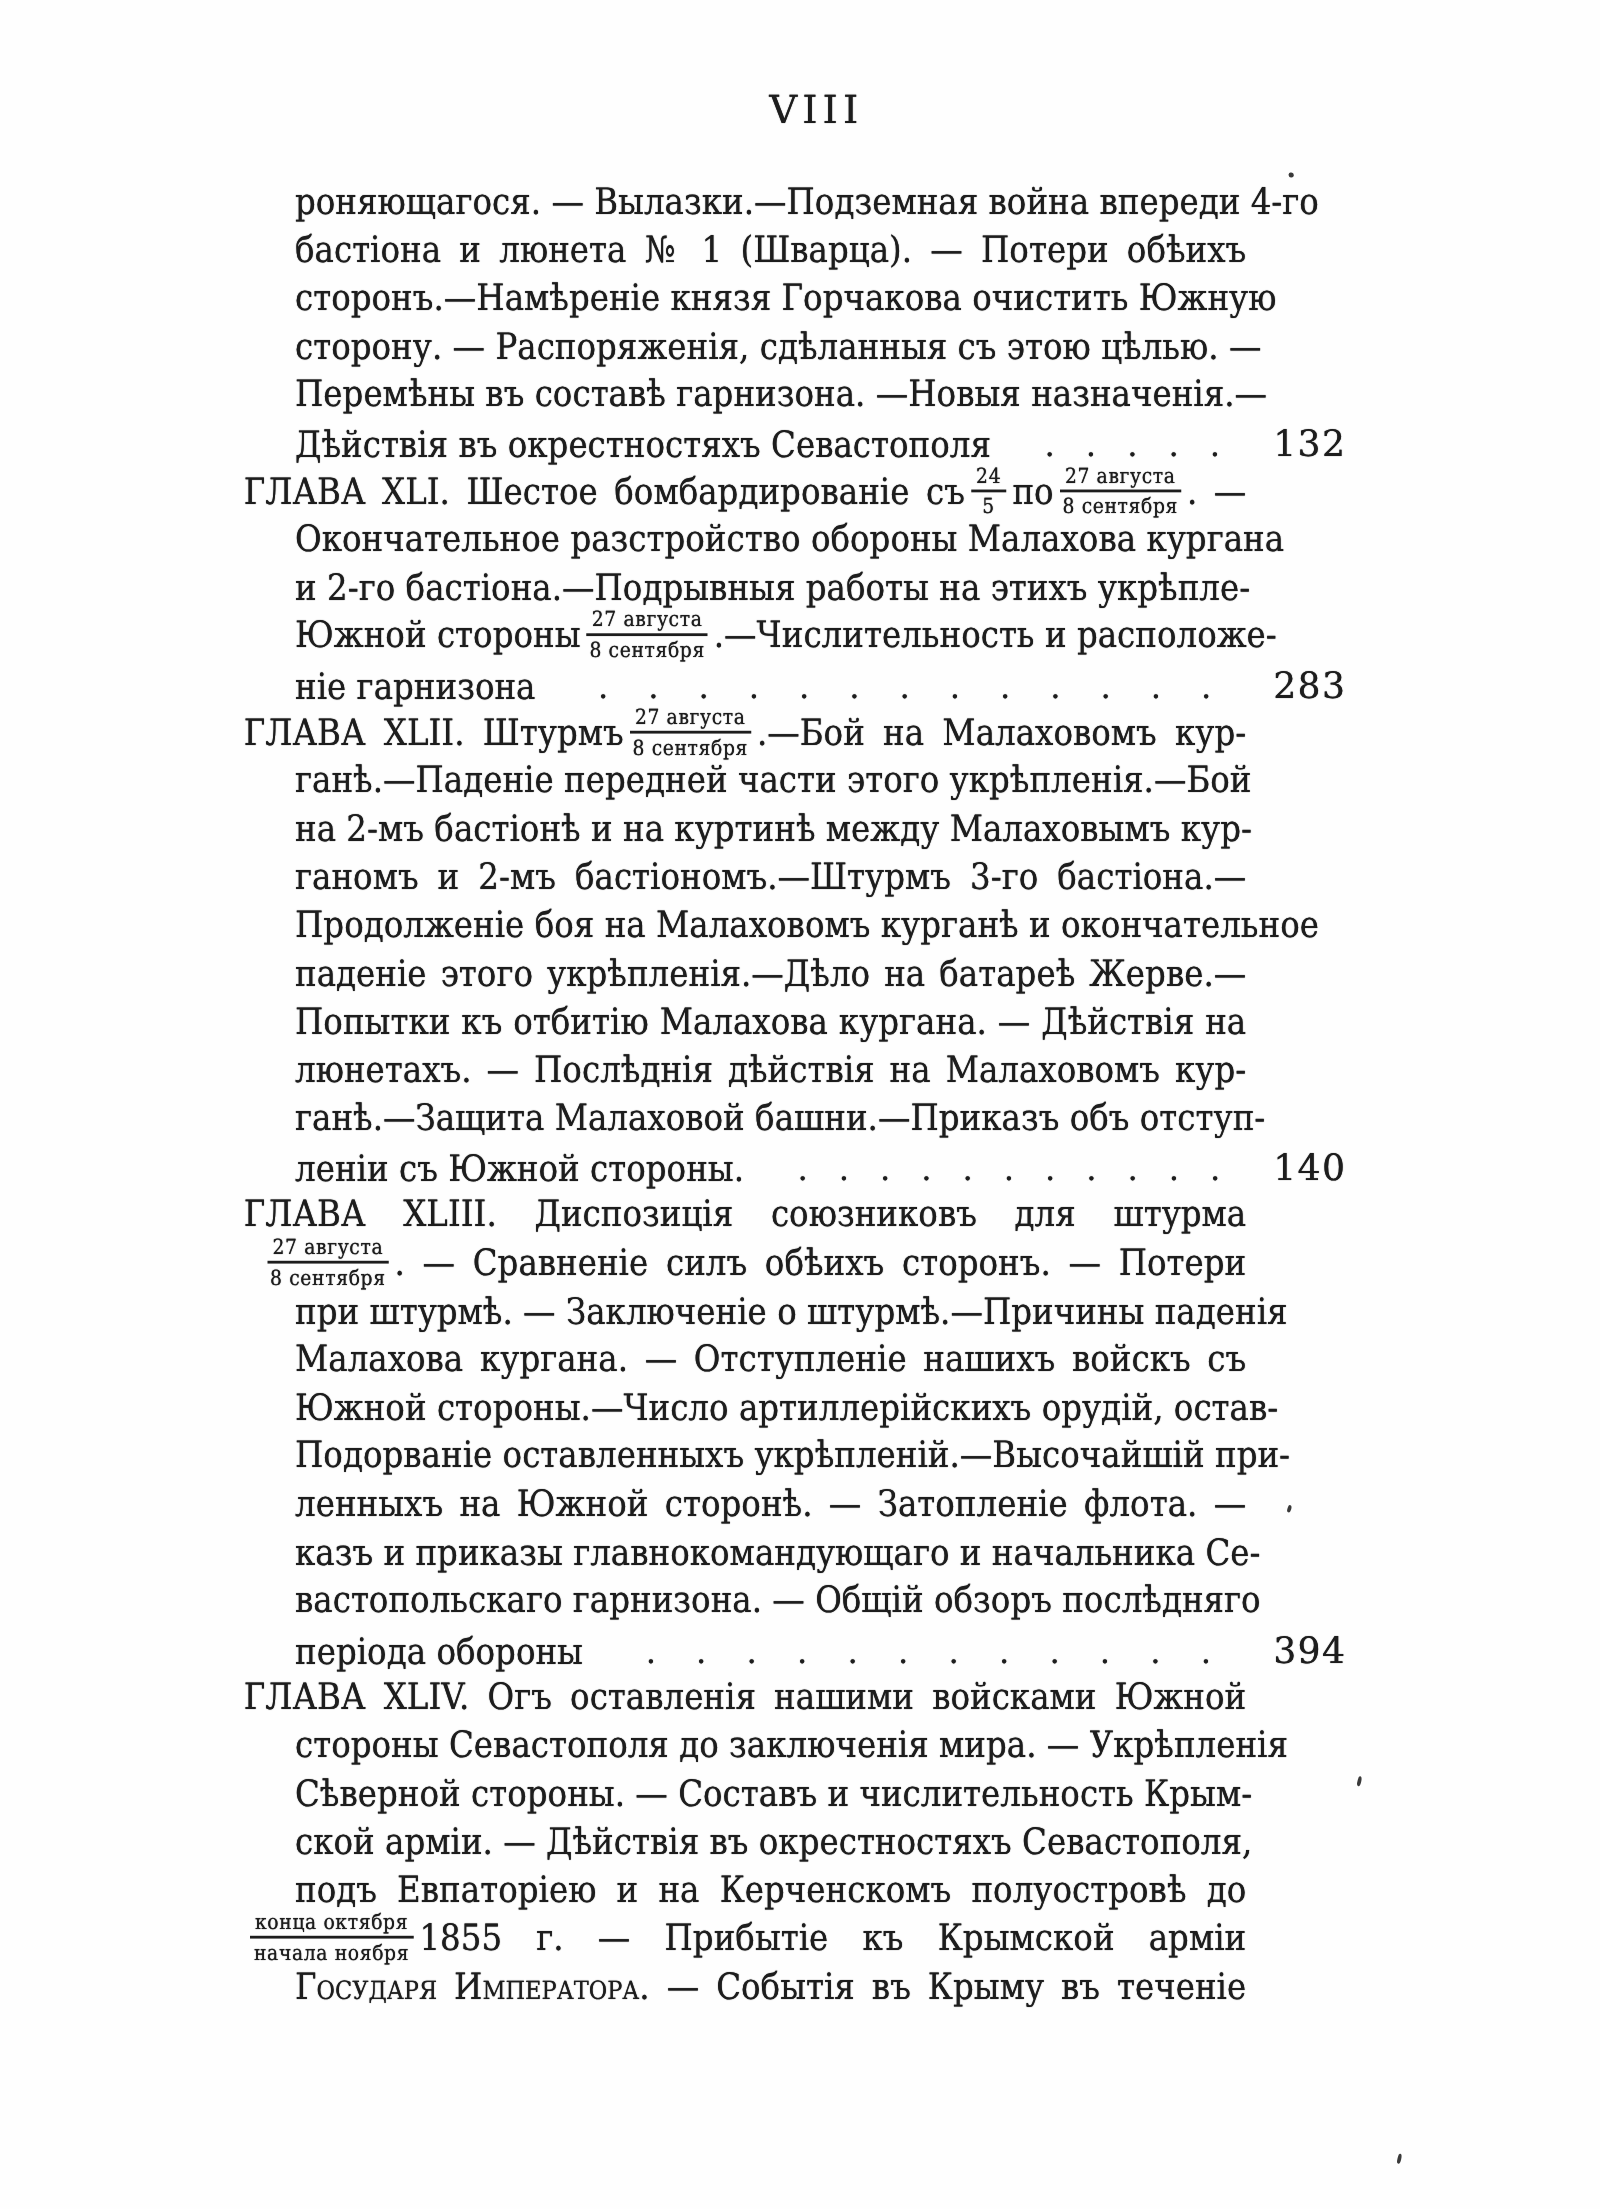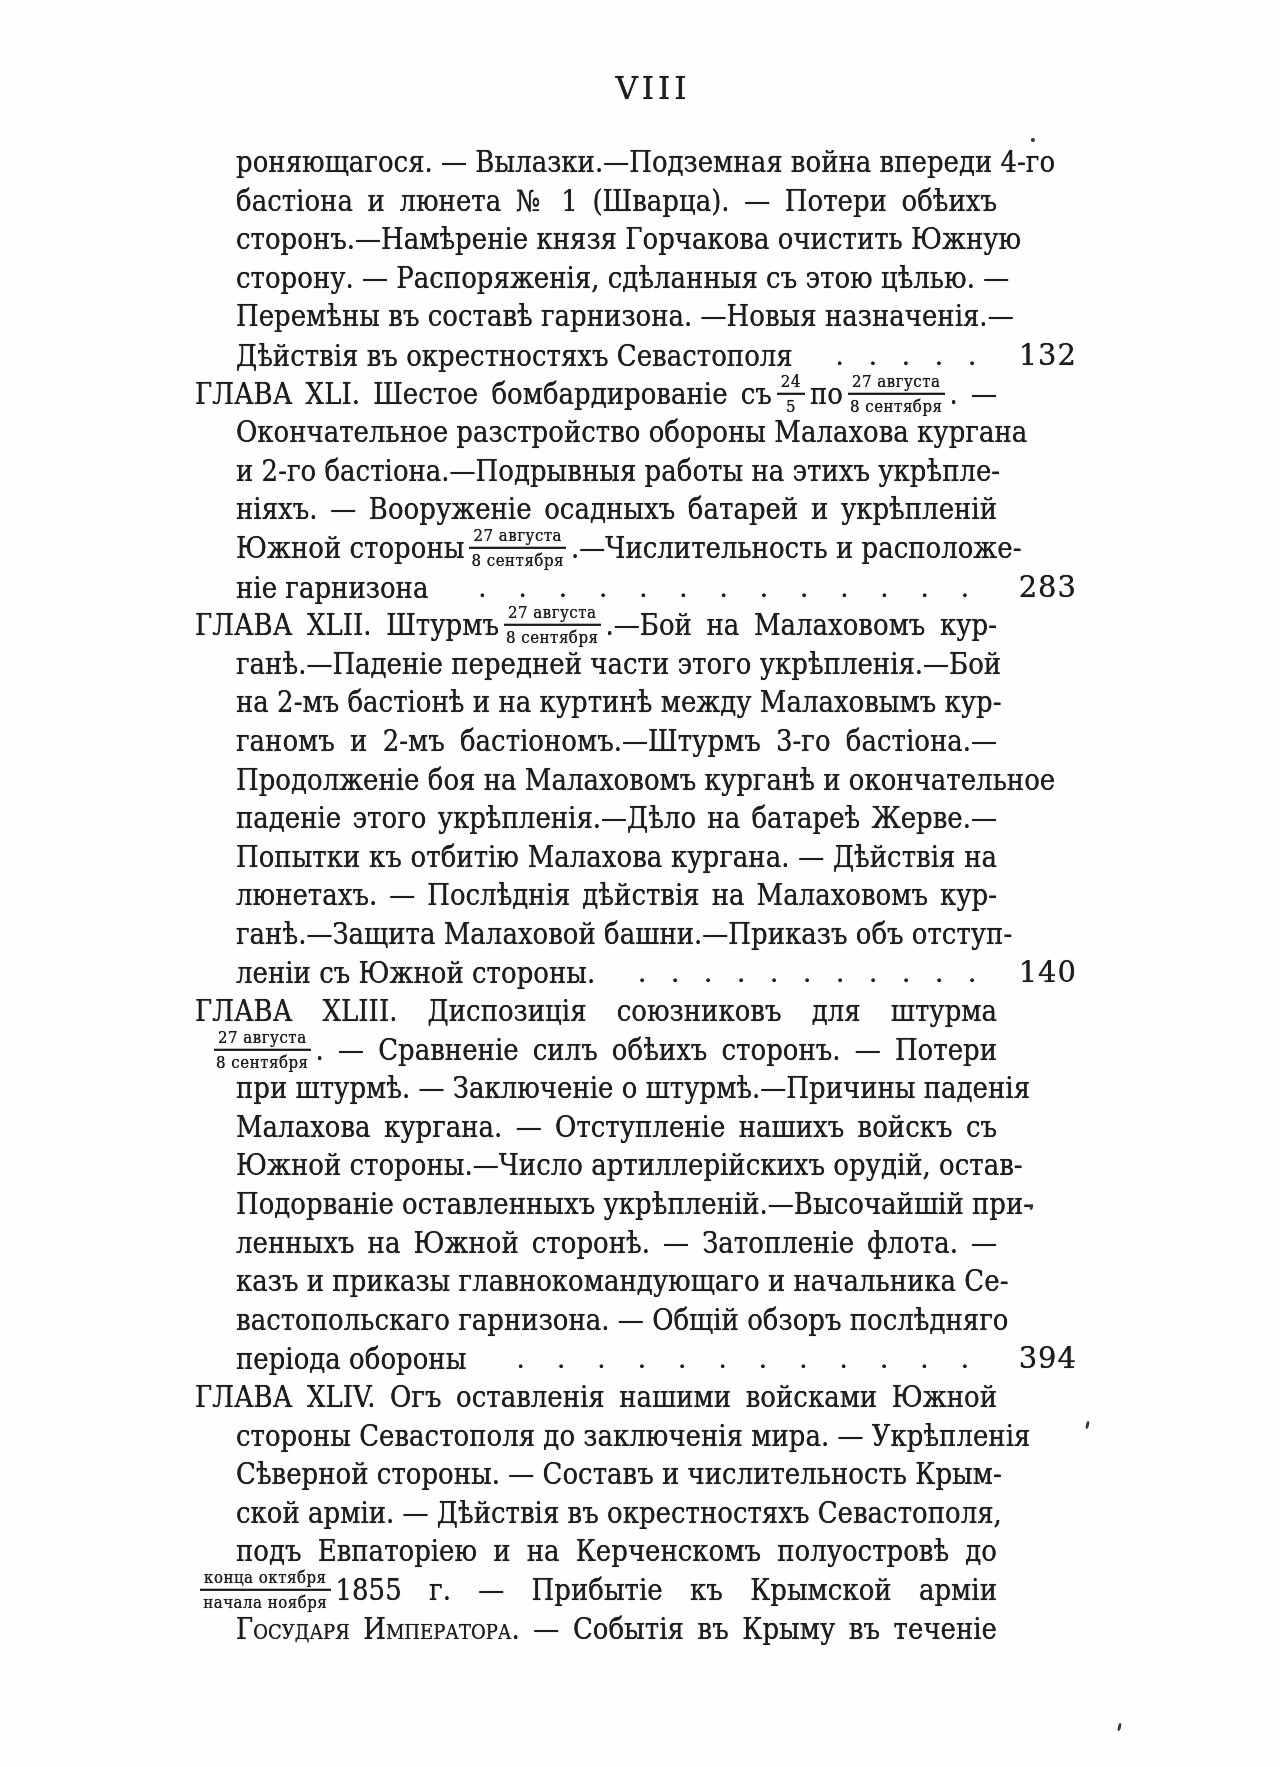--- a/index.html
+++ b/index.html
@@ -110,23 +110,20 @@
           <span class="fd">8 сентября</span>
         </span>. —</span>
     </div>
     <div class="line body">
       <span class="t">Окончательное разстройство обороны Малахова кургана</span>
     </div>
     <div class="line body">
       <span class="t">и 2-го бастіона.—Подрывныя работы на этихъ укрѣпле-</span>
     </div>
     <div class="line body">
-      <span class="t">ніяхъ. — Вооруженіе осадныхъ батарей и укрѣпленій</span>
-    </div>
-    <div class="line body">
       <span class="t">Южной стороны<span class="frac">
           <span class="fn">27 августа</span>
           <span class="fd">8 сентября</span>
         </span>.—Числительность и расположе-</span>
     </div>
     <div class="line body haspage">
       <span class="t">ніе гарнизона</span>
       <span class="dots">
         <i>.</i>
         <i>.</i>

